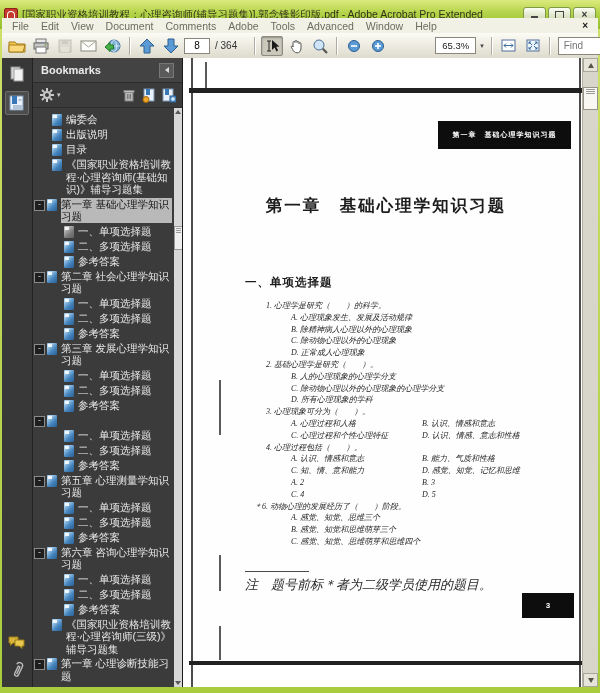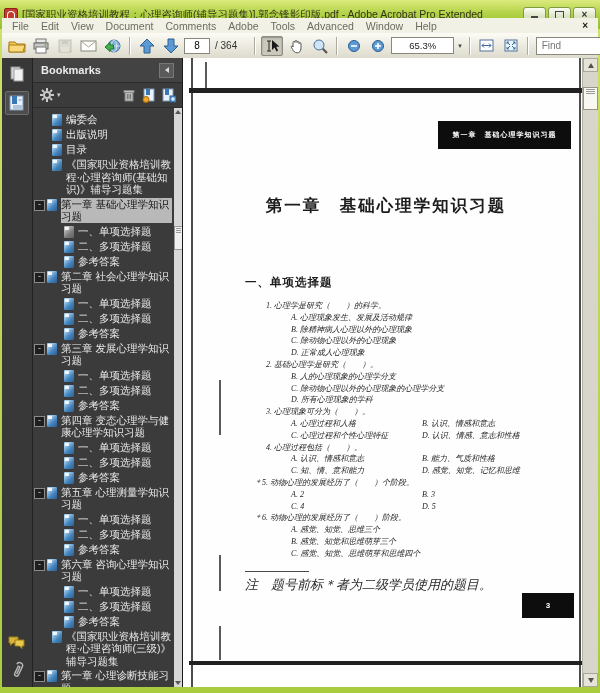--- a/index.html
+++ b/index.html
@@ -32,21 +32,21 @@
     background:linear-gradient(#fcfbf5,#dddbcc);border-bottom:1px solid #8f8d81;
     display:flex;align-items:center;padding:0 4px;gap:2px;}
   .tbtn{width:22px;height:20px;display:flex;align-items:center;justify-content:center;border-radius:2px;flex:none;}
   .tbtn.disabled{opacity:.55;}
   .tbtn.pressed{background:#cbc9bc;border:1px solid #8e8c80;box-shadow:inset 0 1px 2px rgba(0,0,0,.3);width:20px;height:18px;}
   .tsep{width:1px;height:18px;background:#aeaca0;border-right:1px solid #fff;margin:0 3px;flex:none;}
   .page-input{width:24px;height:14px;border:1px solid #8a887c;background:#fff;
     font-size:10px;text-align:center;padding:0;font-family:"Liberation Sans",sans-serif;}
   .page-total{font-size:10px;color:#333;margin:0 12px 0 3px;white-space:nowrap;}
   .zoom-box{width:42px;height:15px;border:1px solid #8a887c;background:#fff;font-size:9.5px;color:#222;
-    display:flex;align-items:center;justify-content:center;padding:0 17px;}
+    display:flex;align-items:center;justify-content:center;padding:0 6px;margin-left:44px;}
   .caret{font-size:7px;color:#444;padding:0 2px;}
   .find-box{width:100px;height:16px;border:1px solid #8a887c;background:#fff;display:flex;
     align-items:center;padding:0 3px;margin-left:2px;}
   .find-box input{border:none;outline:none;flex:1;font-size:10px;color:#555;width:70px;
     font-family:"Liberation Sans",sans-serif;background:transparent;}
   
   .main{position:absolute;top:58px;left:2px;right:2px;bottom:6px;display:flex;overflow:hidden;}
   
   .iconstrip{width:30px;background:#383838;border-right:1px solid #222;display:flex;
     flex-direction:column;align-items:center;padding:4px 0;gap:5px;flex:none;}
@@ -409,21 +409,20 @@
             <div class="bm-icon"></div>
             <div class="bm-label">二、多项选择题</div>
           </div>
         <div class="bm-item lv1">
             <div class="bm-icon"></div>
             <div class="bm-label">参考答案</div>
           </div>
         <div class="bm-item">
             <div class="bm-exp">-</div>
             <div class="bm-icon"></div>
-            <div class="bm-label">第四章 变态心理学与健康心理学知识习题</div>
           </div>
         <div class="bm-item lv1">
             <div class="bm-icon"></div>
             <div class="bm-label">一、单项选择题</div>
           </div>
         <div class="bm-item lv1">
             <div class="bm-icon"></div>
             <div class="bm-label">二、多项选择题</div>
           </div>
         <div class="bm-item lv1">
@@ -519,21 +518,20 @@
           </div>
         <div class="line q">4. 心理过程包括（　　）。</div>
         <div class="line o2">
             <span class="c1">A. 认识、情感和意志</span>
             <span class="c2">B. 能力、气质和性格</span>
           </div>
         <div class="line o2">
             <span class="c1">C. 知、情、意和能力</span>
             <span class="c2">D. 感觉、知觉、记忆和思维</span>
           </div>
-        <div class="line qs">＊5. 动物心理的发展经历了（　　）个阶段。</div>
         <div class="line o2">
             <span class="c1">A. 2</span>
             <span class="c2">B. 3</span>
           </div>
         <div class="line o2">
             <span class="c1">C. 4</span>
             <span class="c2">D. 5</span>
           </div>
         <div class="line qs">＊6. 动物心理的发展经历了（　　）阶段。</div>
         <div class="line o">A. 感觉、知觉、思维三个</div>

